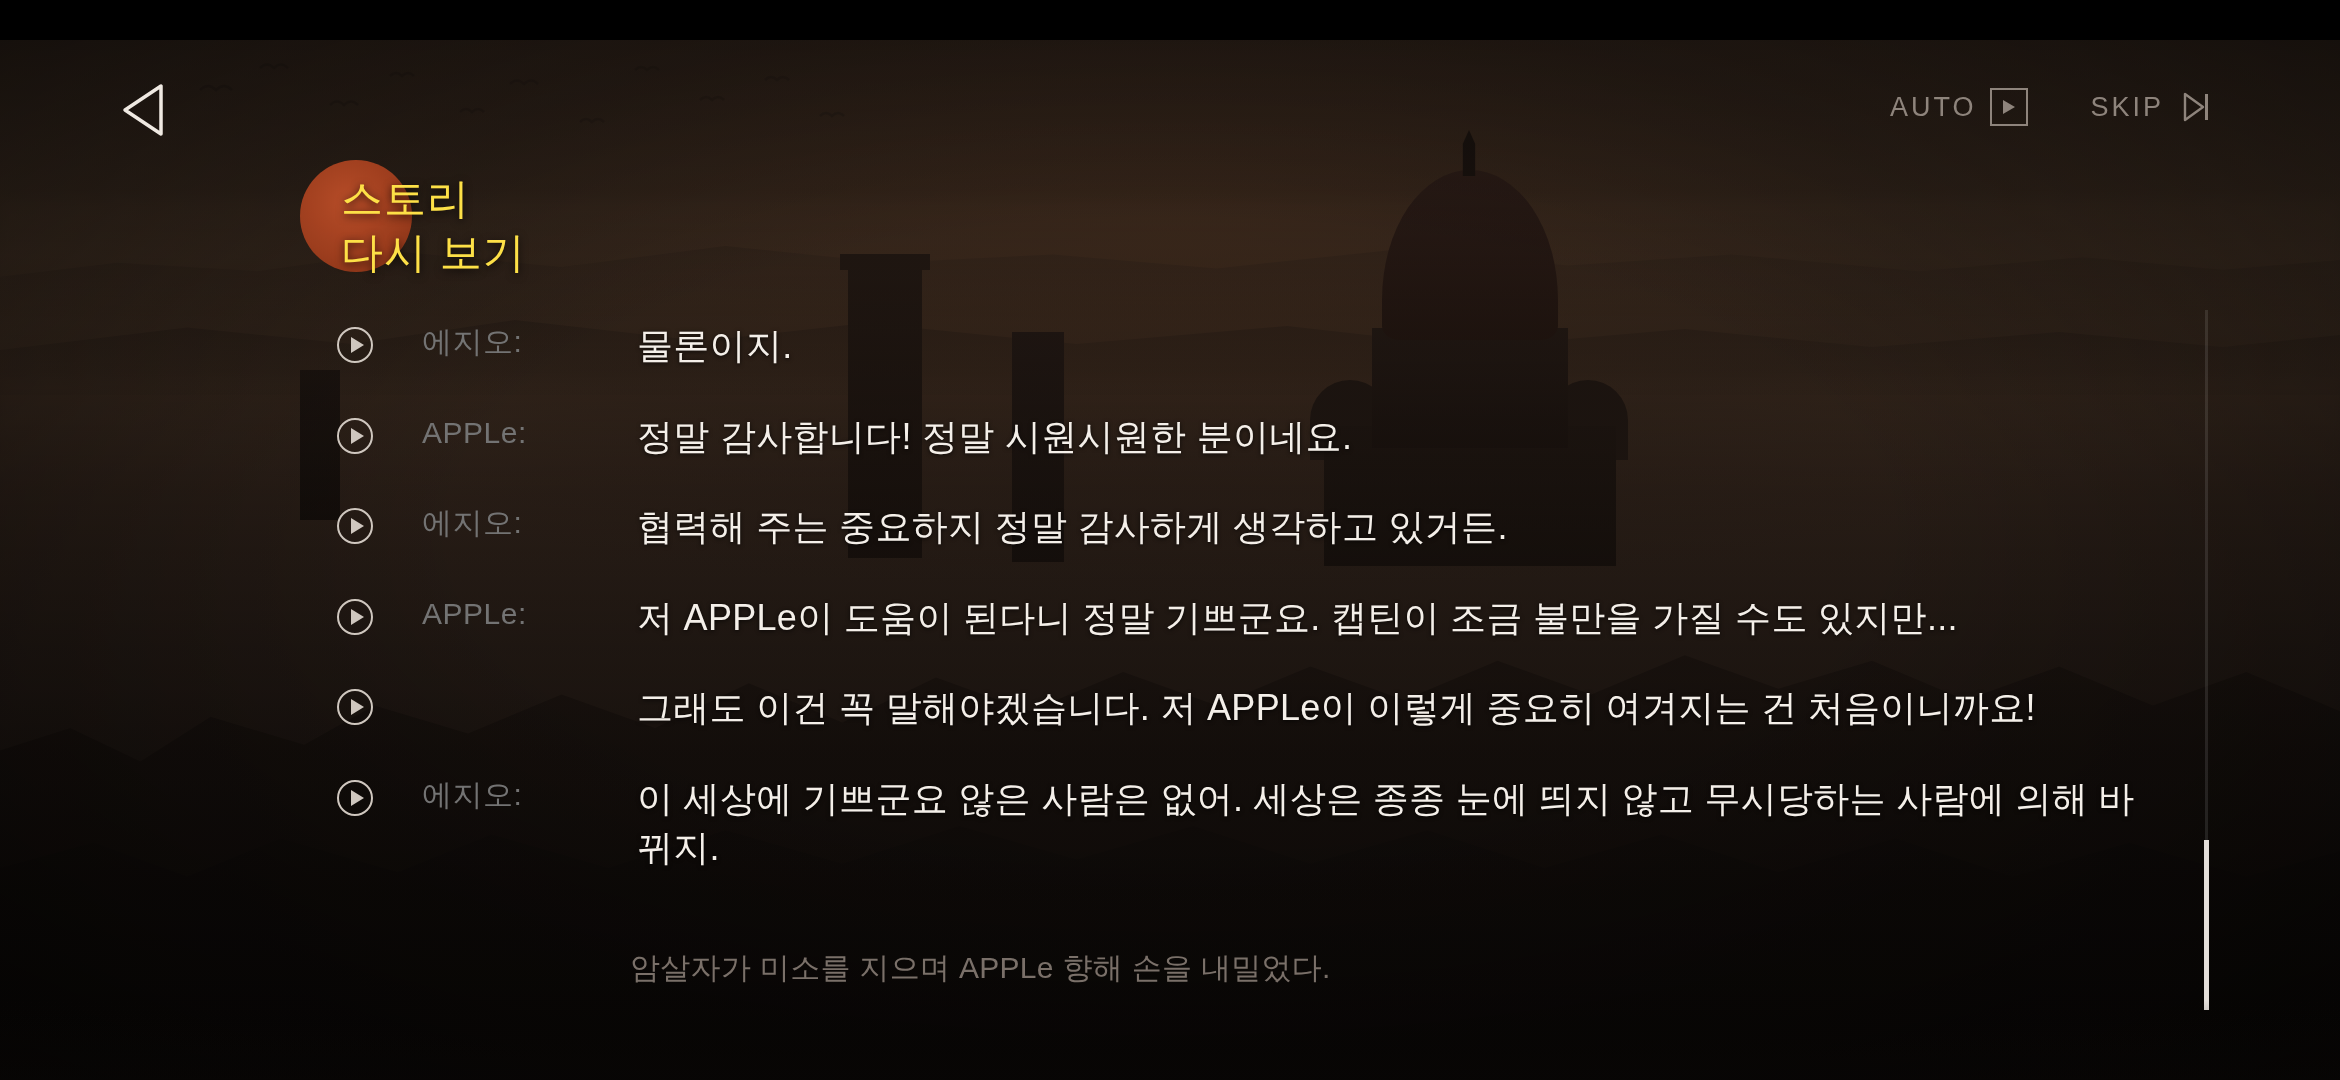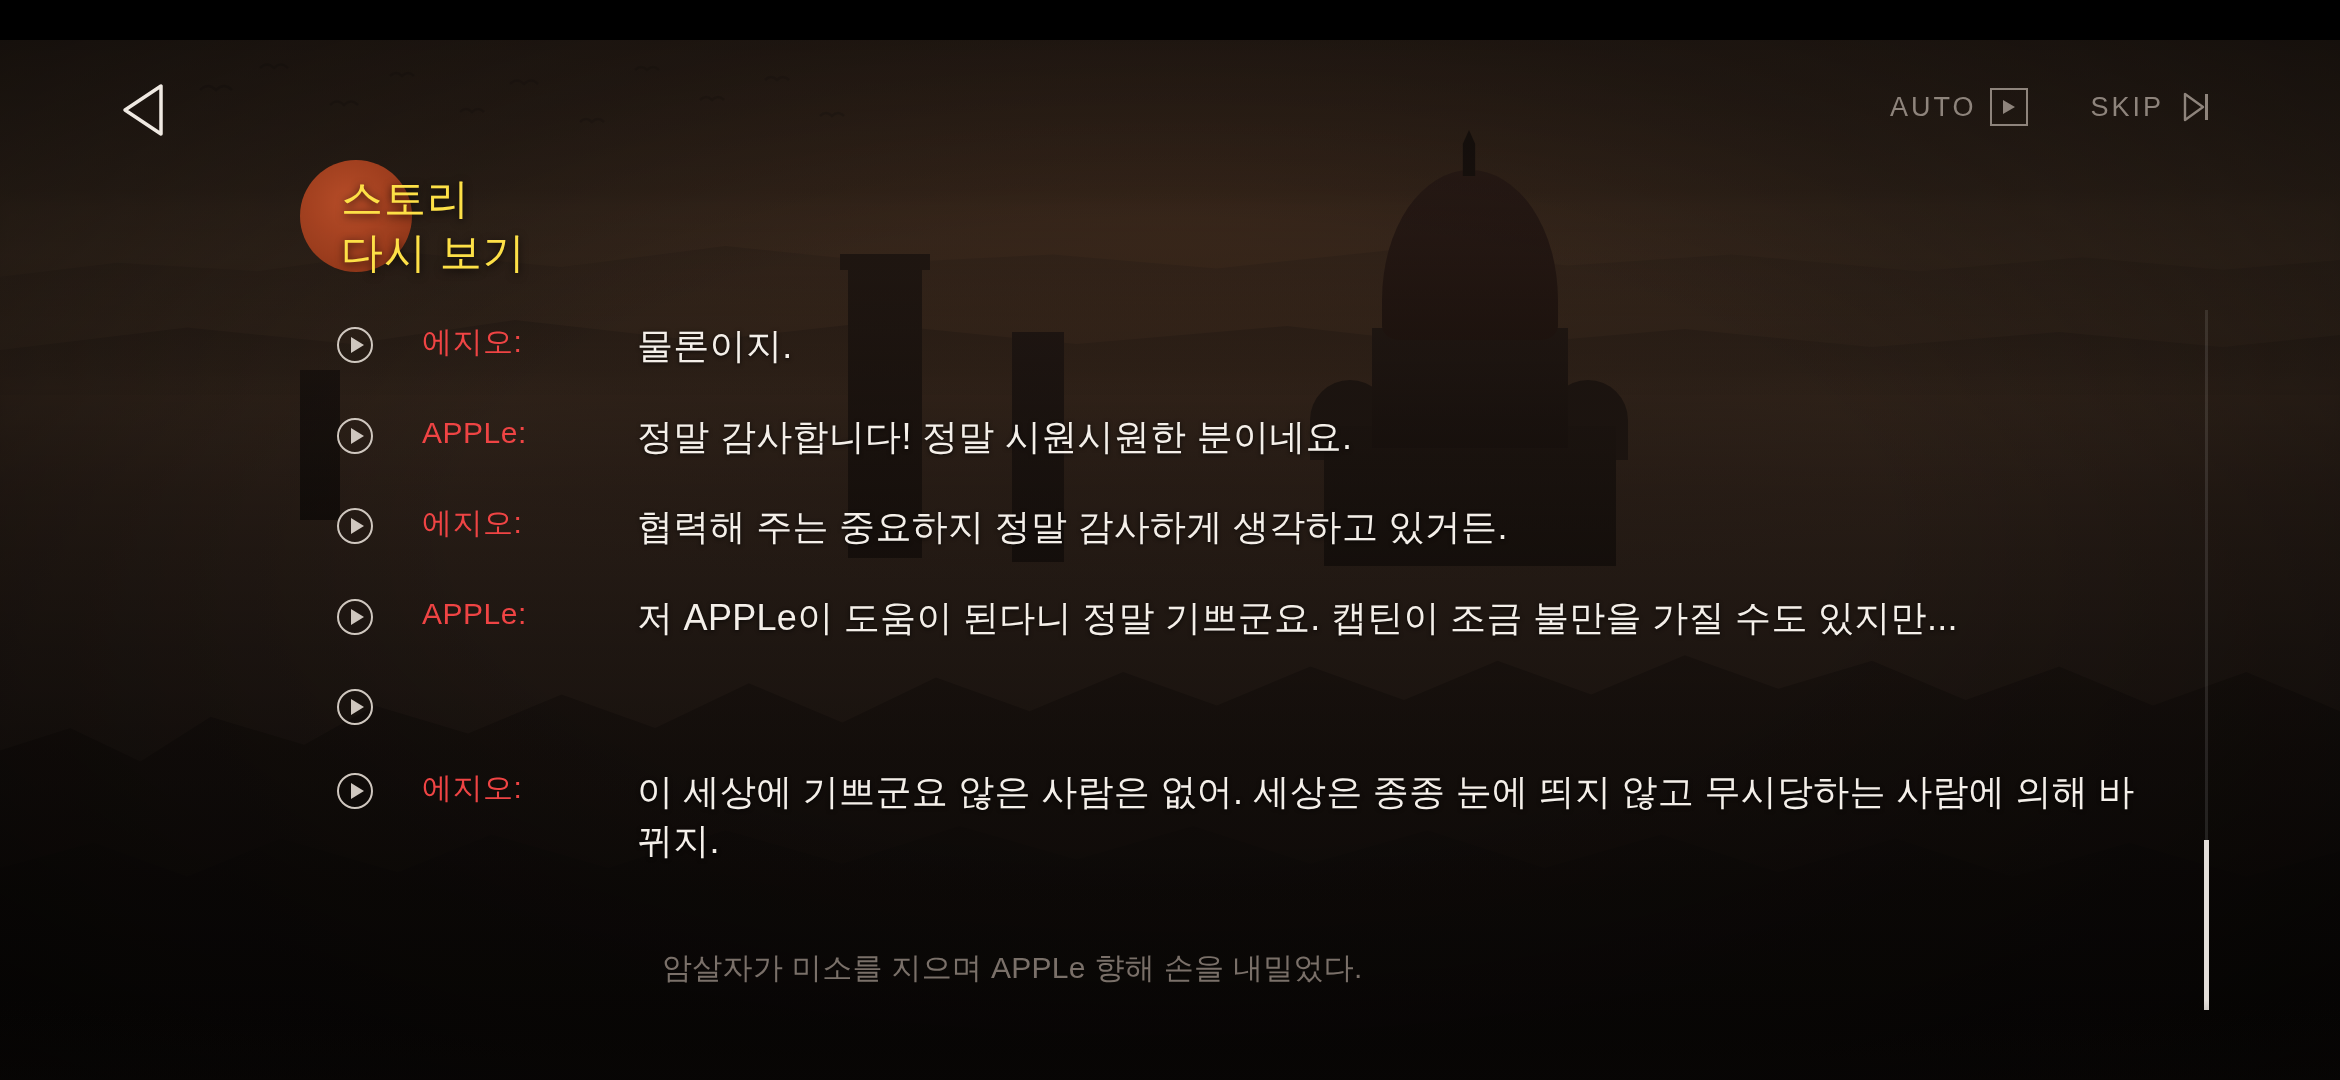--- a/index.html
+++ b/index.html
@@ -183,30 +183,30 @@
   }
   .log-row {
     display: flex; align-items: flex-start;
     margin-bottom: 42px;
   }
   .play-icon {
     flex: 0 0 auto; width: 38px; height: 38px; margin-top: 4px; cursor: pointer;
   }
   .speaker {
     flex: 0 0 auto; width: 215px; margin-left: 48px;
-    color: #ef4444; font-size: 30px; line-height: 1.3;
+    color: #737373; font-size: 30px; line-height: 1.3;
     letter-spacing: .5px;
   }
   .line {
     flex: 1 1 auto;
     color: #f4efe9; font-size: 36px; line-height: 1.35; letter-spacing: .3px;
     text-shadow: 0 1px 4px rgba(0,0,0,0.75);
   }
   .narration {
-    position: absolute; left: 662px; top: 908px;
+    position: absolute; left: 630px; top: 908px;
     color: #7a7069; font-size: 30px; letter-spacing: .3px;
   }
 
   
   .scrollbar-track {
     position: absolute; right: 132px; top: 270px; width: 3px; height: 700px;
     background: rgba(255,255,255,0.10);
   }
   .scrollbar-thumb {
     position: absolute; right: 131px; top: 800px; width: 5px; height: 170px;
@@ -352,20 +352,21 @@
     </div>
 
     <div class="log-row">
       <span class="play-icon">
         <svg width="38" height="38" viewBox="0 0 38 38">
           <circle cx="19" cy="19" r="17" fill="none" stroke="#cfc7bf" stroke-width="2"></circle>
           <polygon points="15,11 15,27 28,19" fill="#cfc7bf"></polygon>
         </svg>
       </span>
       <span class="speaker"></span>
+      <span class="line">그래도 이건 꼭 말해야겠습니다. 저 APPLe이 이렇게 중요히 여겨지는 건 처음이니까요!</span>
     </div>
 
     <div class="log-row">
       <span class="play-icon">
         <svg width="38" height="38" viewBox="0 0 38 38">
           <circle cx="19" cy="19" r="17" fill="none" stroke="#cfc7bf" stroke-width="2"></circle>
           <polygon points="15,11 15,27 28,19" fill="#cfc7bf"></polygon>
         </svg>
       </span>
       <span class="speaker">에지오:</span>

